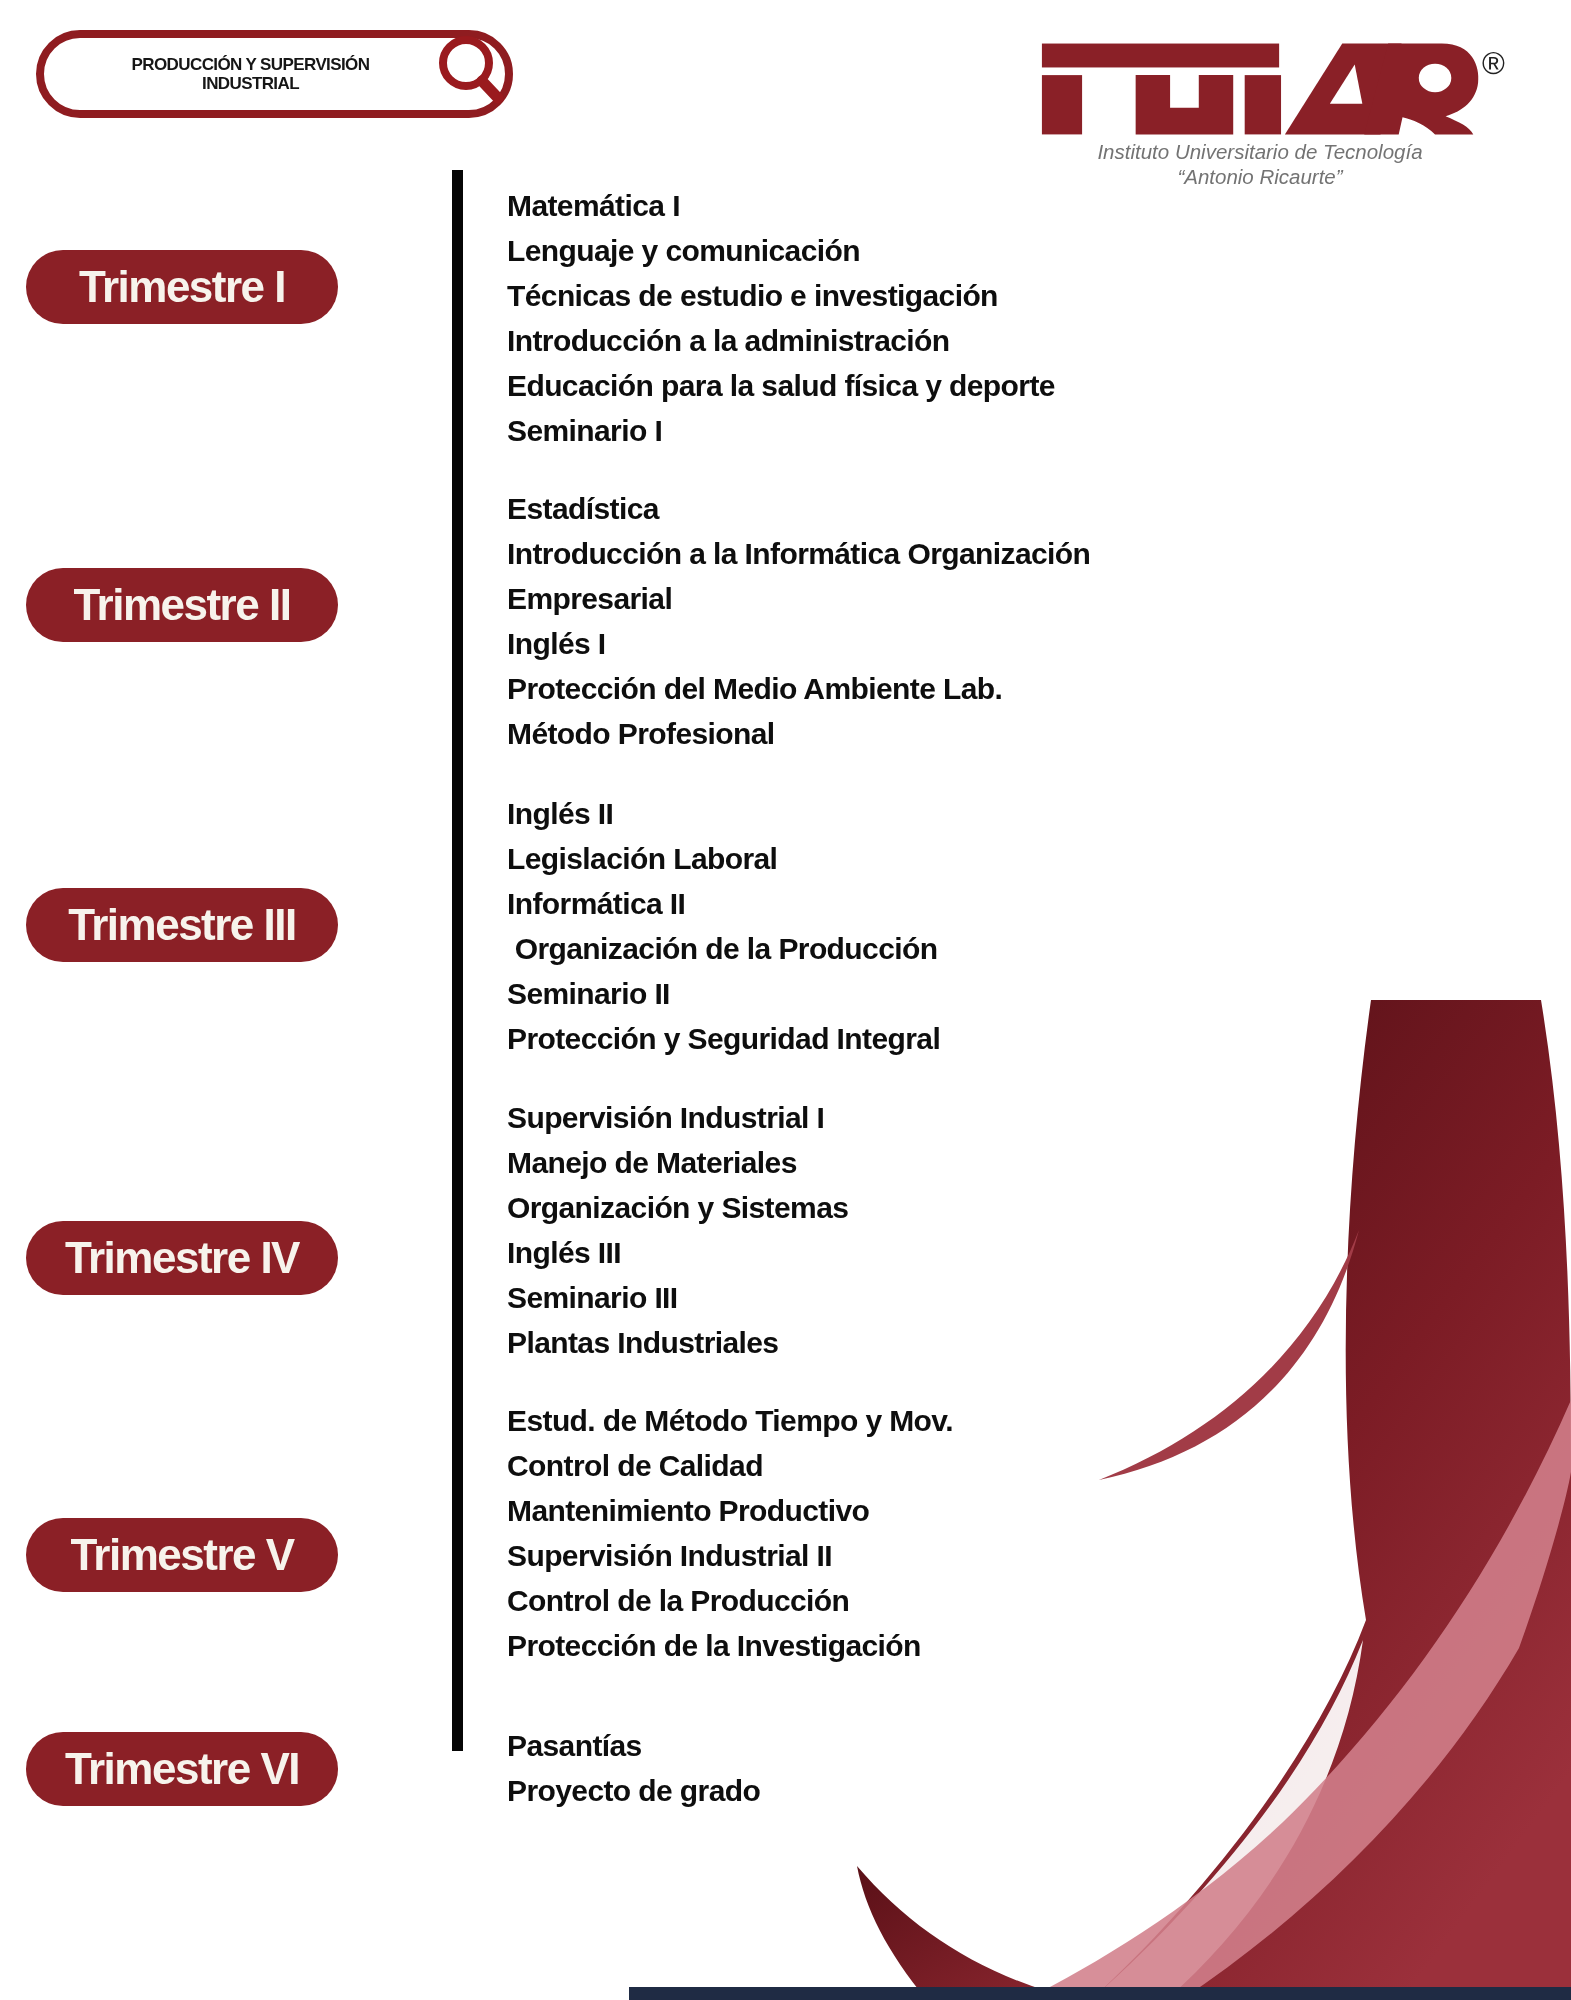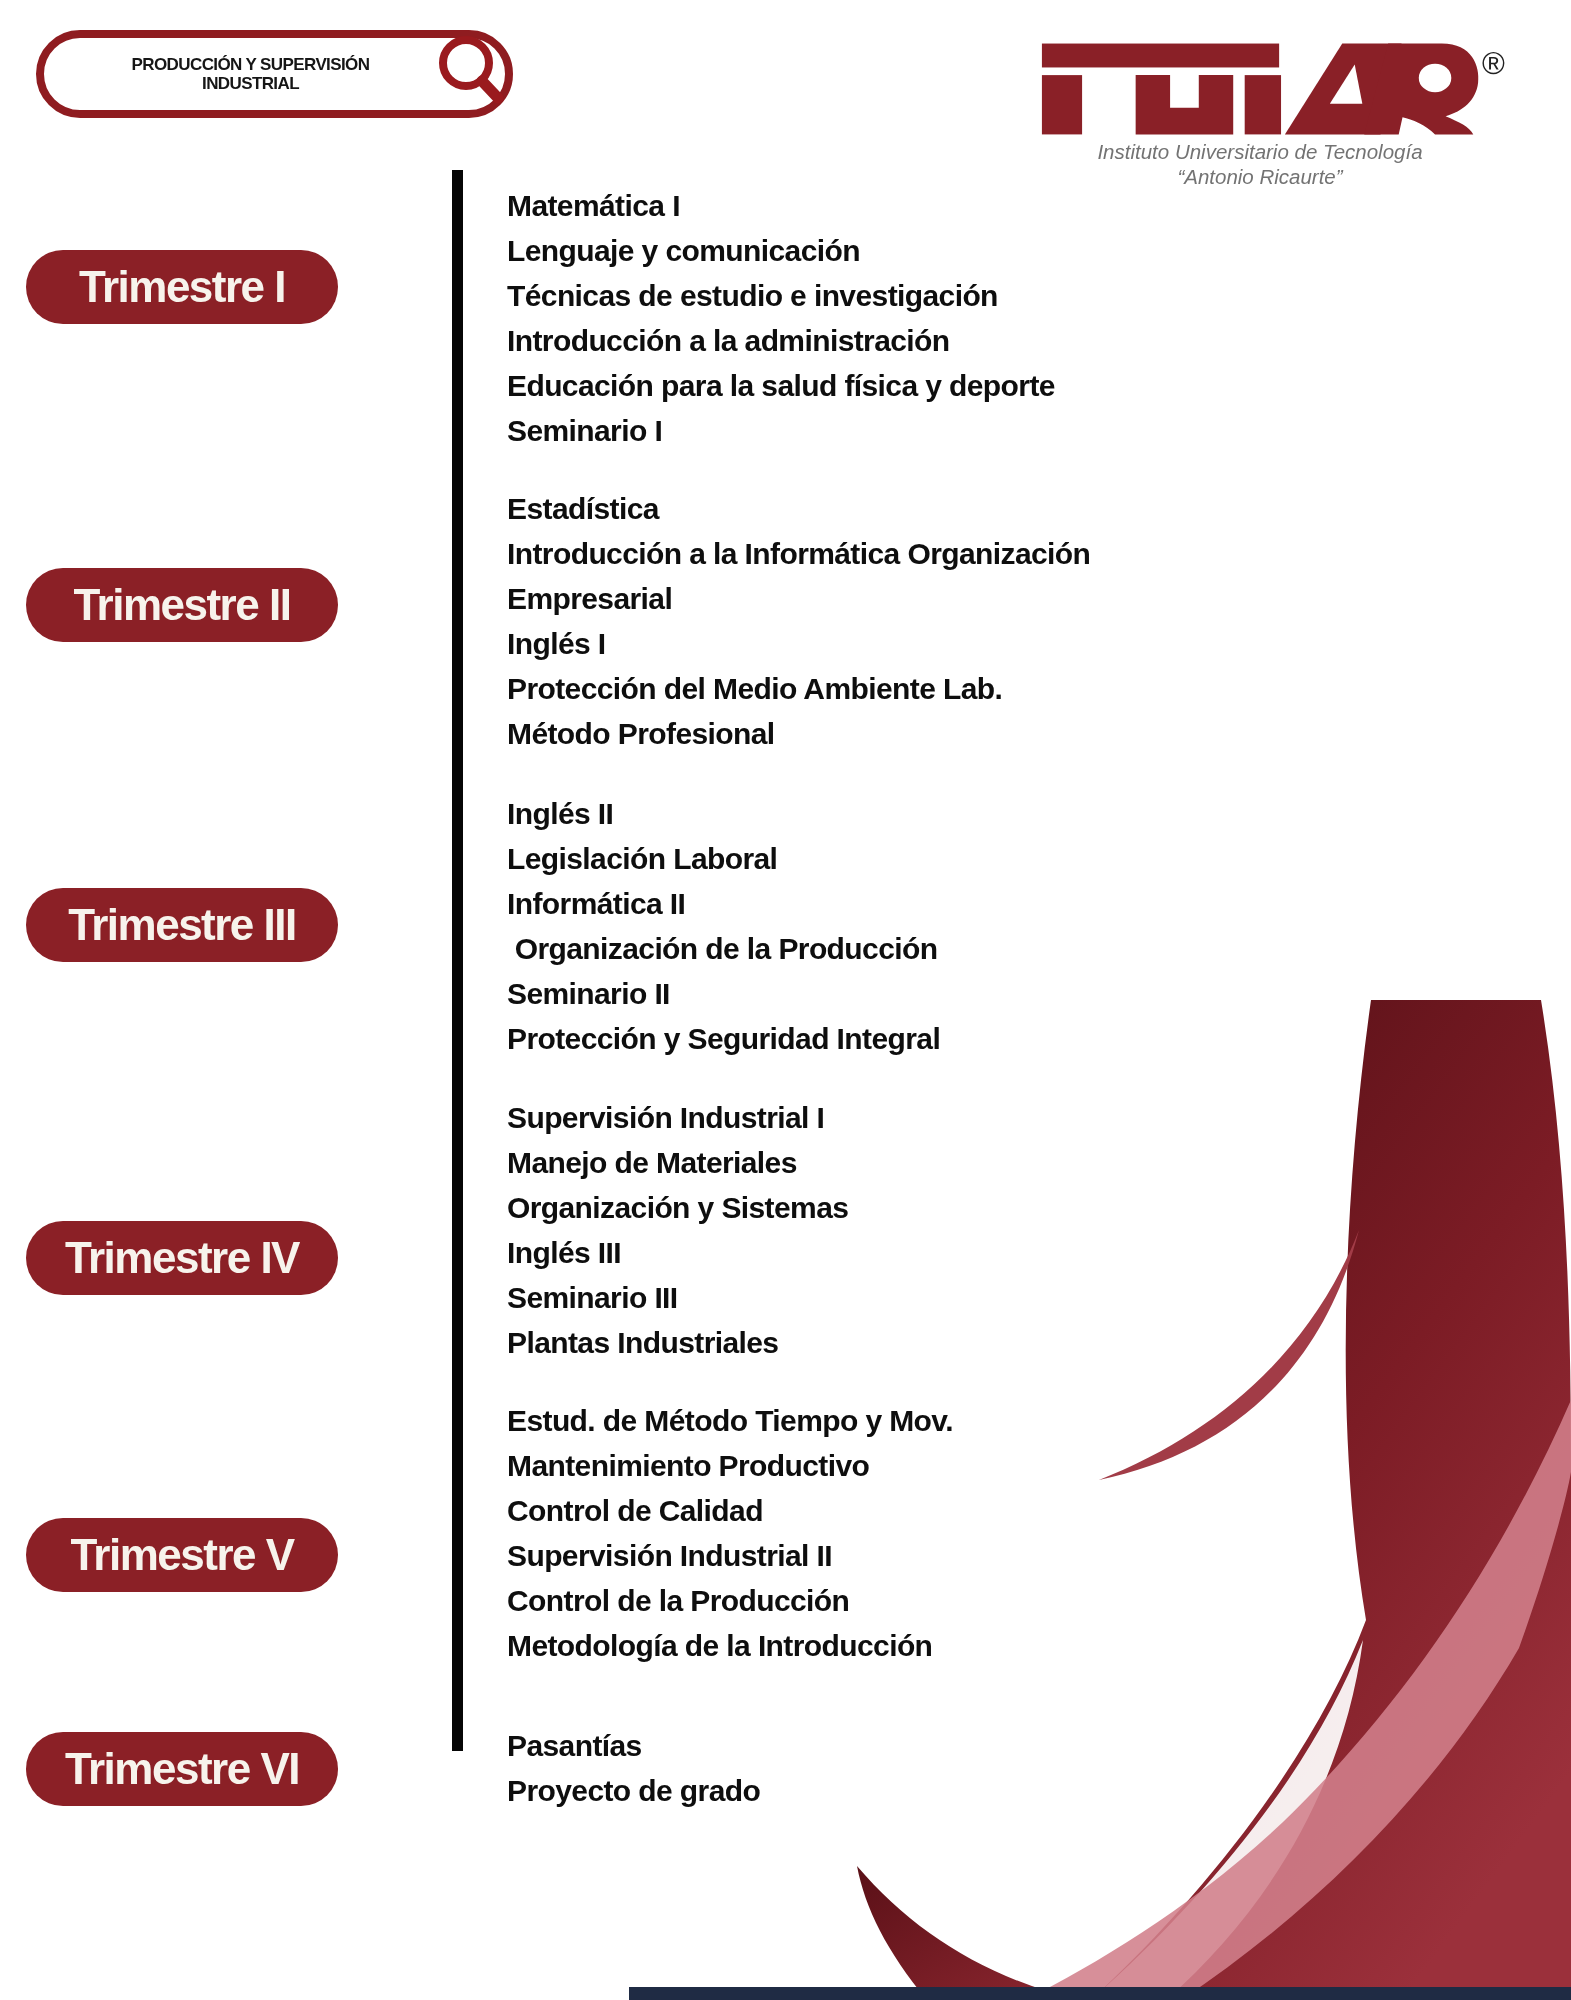--- a/index.html
+++ b/index.html
@@ -129,25 +129,25 @@
       <div class="course-group" style="top: 1095px;">
         <div class="course-line">Supervisión Industrial I</div>
         <div class="course-line">Manejo de Materiales</div>
         <div class="course-line">Organización y Sistemas</div>
         <div class="course-line">Inglés III</div>
         <div class="course-line">Seminario III</div>
         <div class="course-line">Plantas Industriales</div>
       </div>
       <div class="course-group" style="top: 1398px;">
         <div class="course-line">Estud. de Método Tiempo y Mov.</div>
+        <div class="course-line">Control de Calidad</div>
         <div class="course-line">Mantenimiento Productivo</div>
-        <div class="course-line">Control de Calidad</div>
         <div class="course-line">Supervisión Industrial II</div>
         <div class="course-line">Control de la Producción</div>
-        <div class="course-line">Metodología de la Introducción</div>
+        <div class="course-line">Protección de la Investigación</div>
       </div>
       <div class="course-group" style="top: 1723px;">
         <div class="course-line">Pasantías</div>
         <div class="course-line">Proyecto de grado</div>
       </div>
     </div>
 
   <svg class="waves" viewBox="0 0 950 1000">
     <defs>
       <linearGradient id="gm" x1="0" y1="0" x2="0.65" y2="1">

